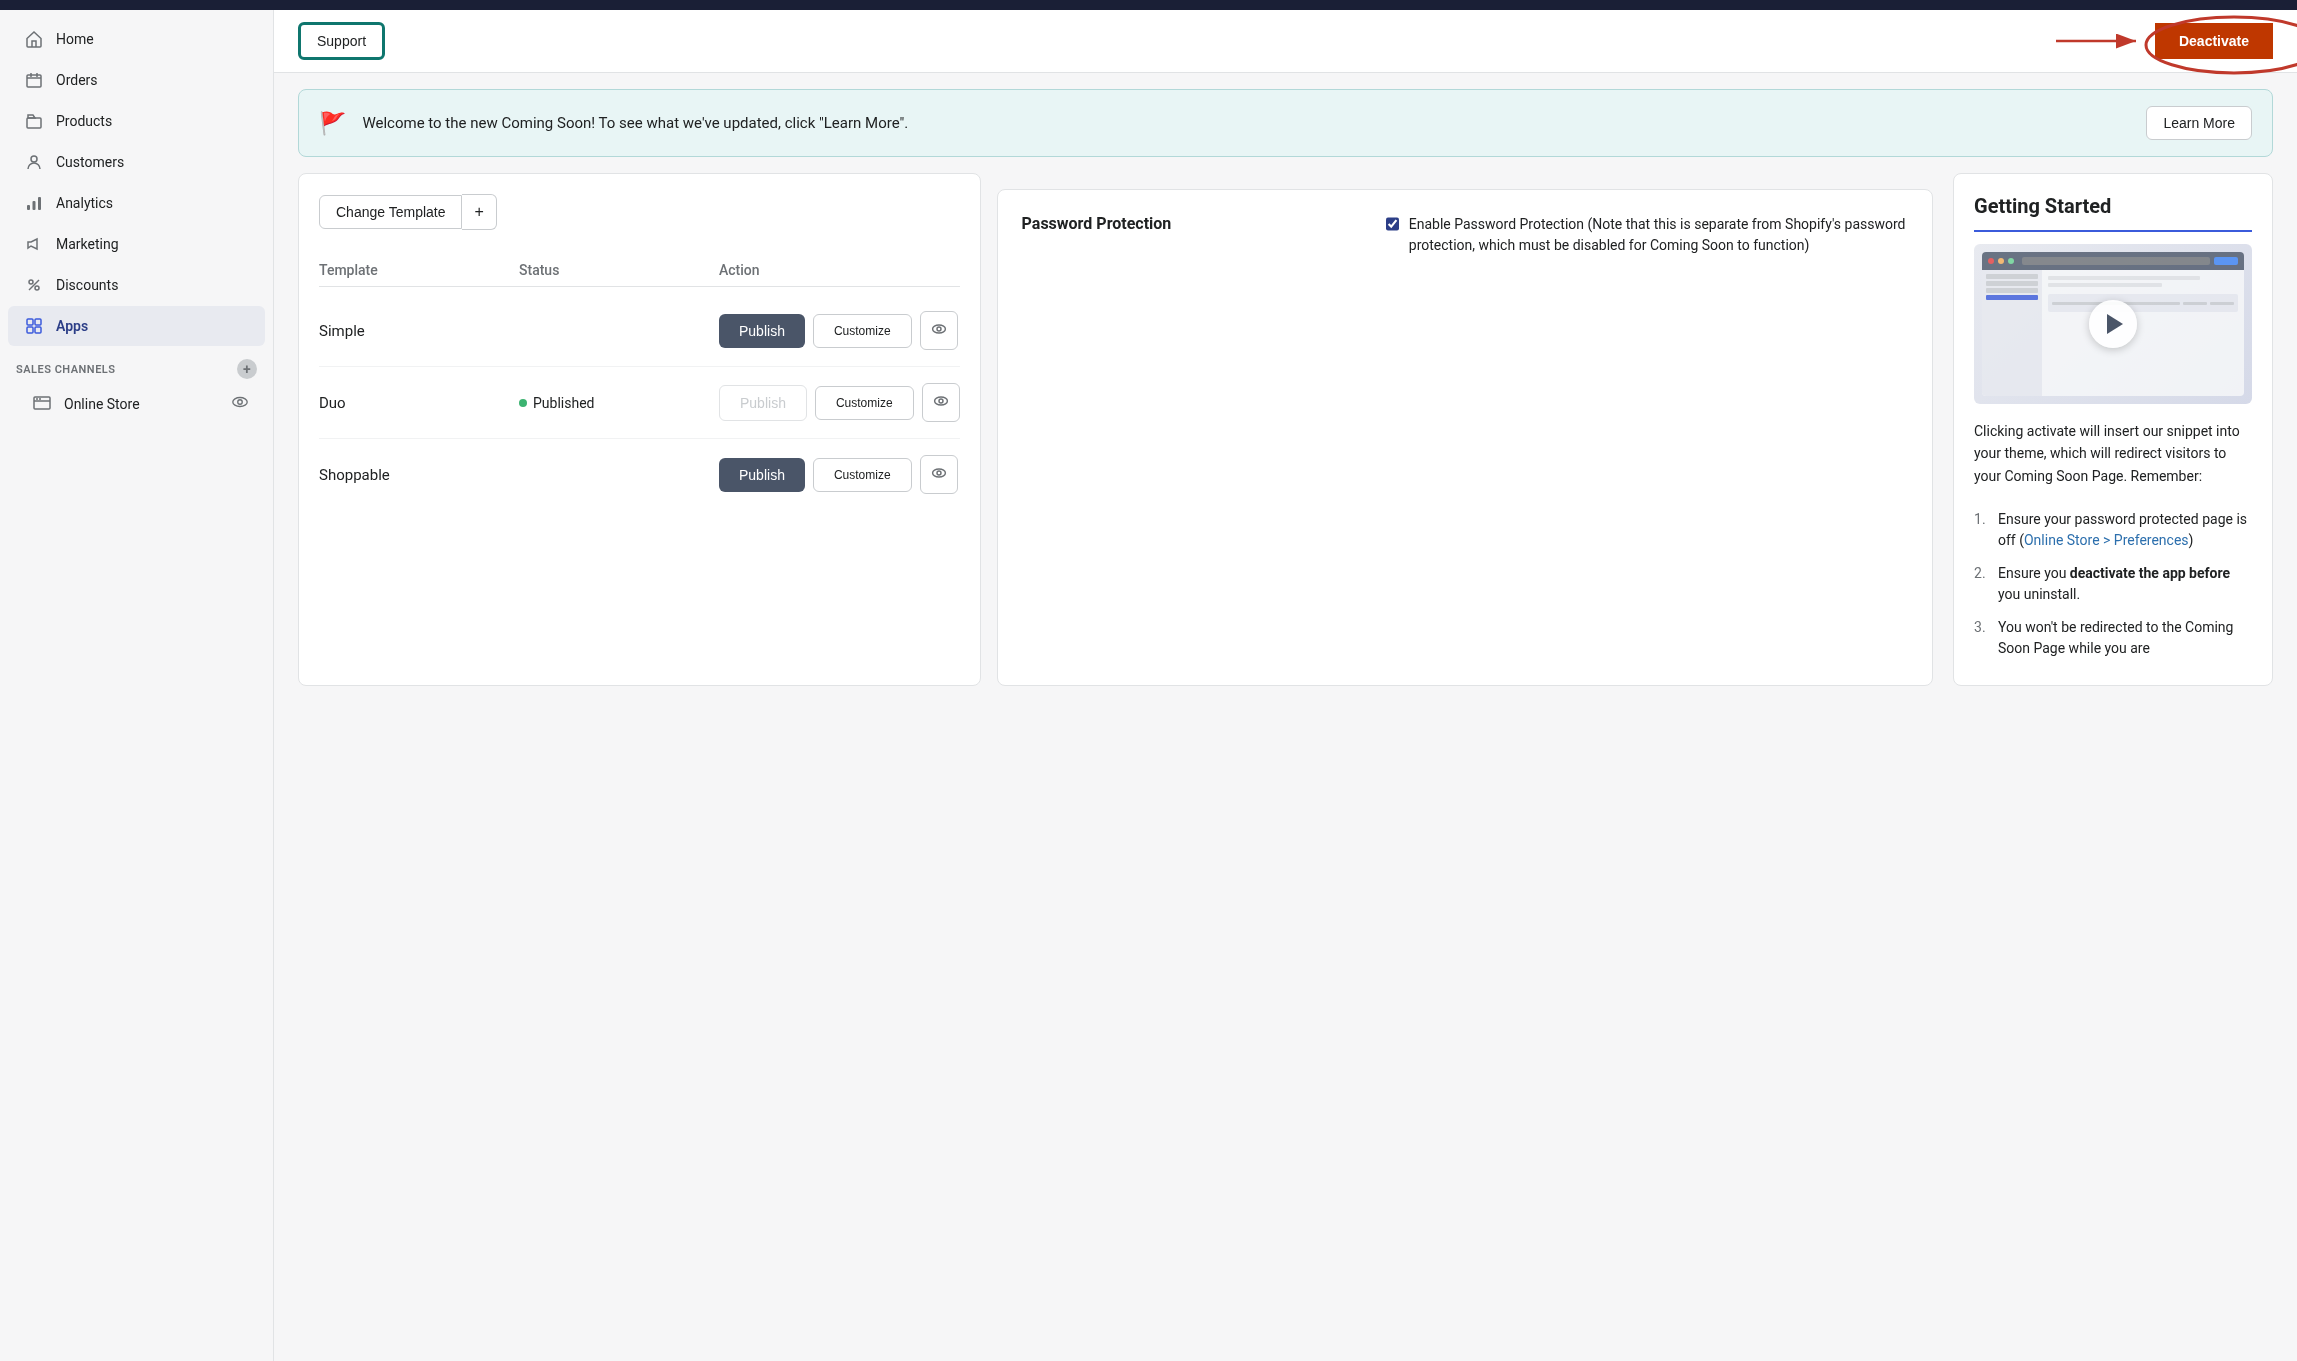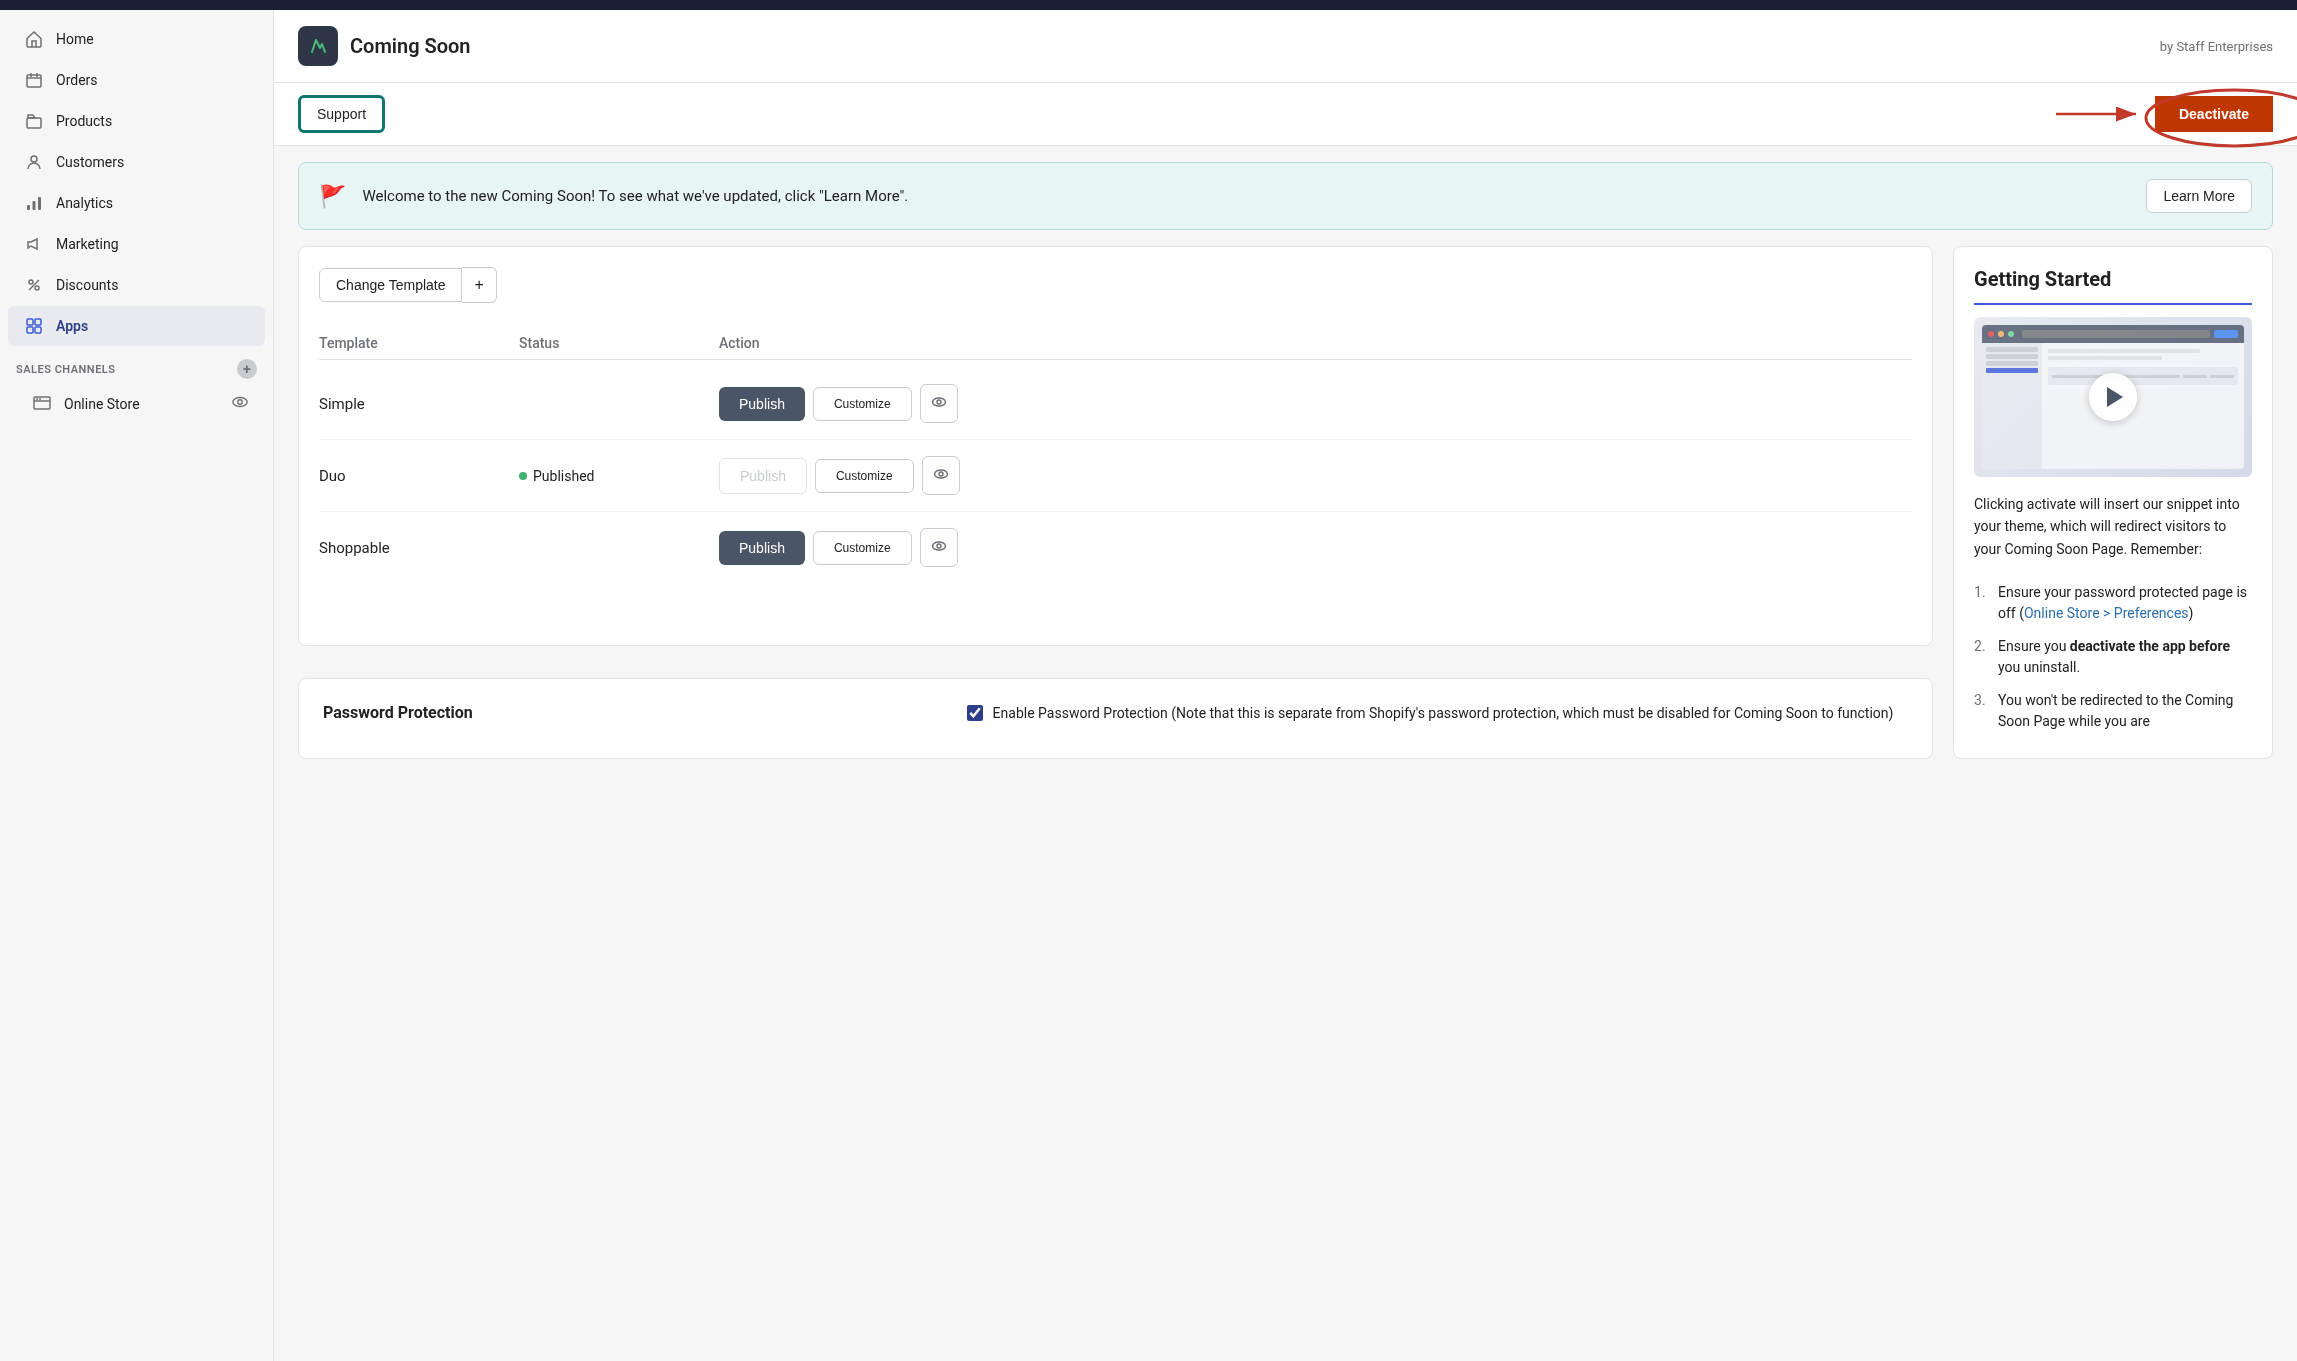--- a/index.html
+++ b/index.html
@@ -196,32 +196,20 @@
             <ellipse cx="10" cy="10" rx="8" ry="5" stroke="#6d7175" stroke-width="1.5" fill="none"></ellipse>
             <circle cx="10" cy="10" r="2.5" stroke="#6d7175" stroke-width="1.5" fill="none"></circle>
           </svg>
         </span>
       </a>
     </div>
   </div>
 
   <div class="main">
 
-    <div class="app-header">
-      <div class="app-header-left">
-        <div class="app-icon">
-          <svg width="28" height="28" viewBox="0 0 28 28" fill="none">
-            <rect width="28" height="28" rx="4" fill="#2d3748"></rect>
-            <path d="M8 20l4-12 4 8 2-4 3 8" stroke="#48bb78" stroke-width="2" fill="none" stroke-linecap="round" stroke-linejoin="round"></path>
-          </svg>
-        </div>
-        <span class="app-title">Coming Soon</span>
-      </div>
-      <div class="app-header-right">by Staff Enterprises</div>
-    </div>
 
     <div class="toolbar">
       <button class="support-btn">Support</button>
       <div style="position:relative; display:flex; align-items:center;">
 
         <svg width="100" height="32" viewBox="0 0 100 32" style="margin-right:4px;">
           <defs>
             <marker id="arrowhead" markerWidth="8" markerHeight="6" refX="8" refY="3" orient="auto">
               <polygon points="0 0, 8 3, 0 6" fill="#c0392b"></polygon>
             </marker>
@@ -238,21 +226,21 @@
     </div>
 
     <div class="banner">
       <span class="banner-icon">🚩</span>
       <span class="banner-text">Welcome to the new Coming Soon! To see what we've updated, click "Learn More".</span>
       <button class="learn-more-btn">Learn More</button>
     </div>
 
     <div class="content-area">
 
-      <div style="flex:1; display:flex; flex-direction:column; gap:16px;">
+      <div style="flex:1; display:flex; flex-direction:row; gap:16px;">
 
         <div class="templates-card">
           <div class="card-toolbar">
             <button class="change-template-btn">Change Template</button>
             <button class="add-template-btn">+</button>
           </div>
           <div class="templates-table">
             <div class="table-header">
               <div class="table-header-cell">Template</div>
               <div class="table-header-cell">Status</div>

